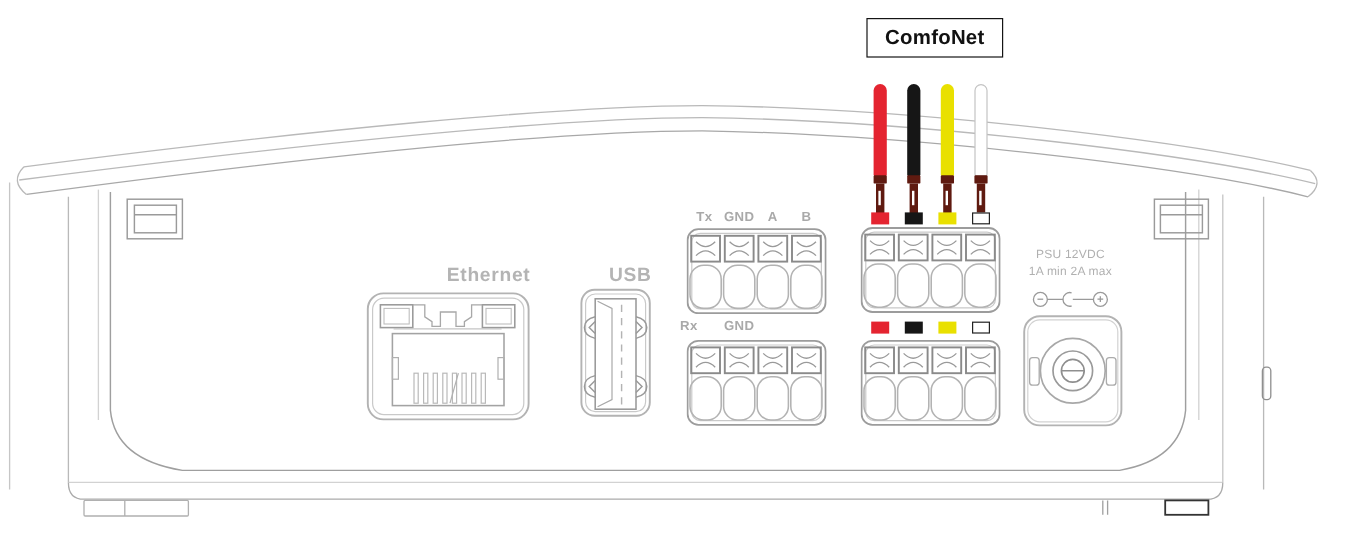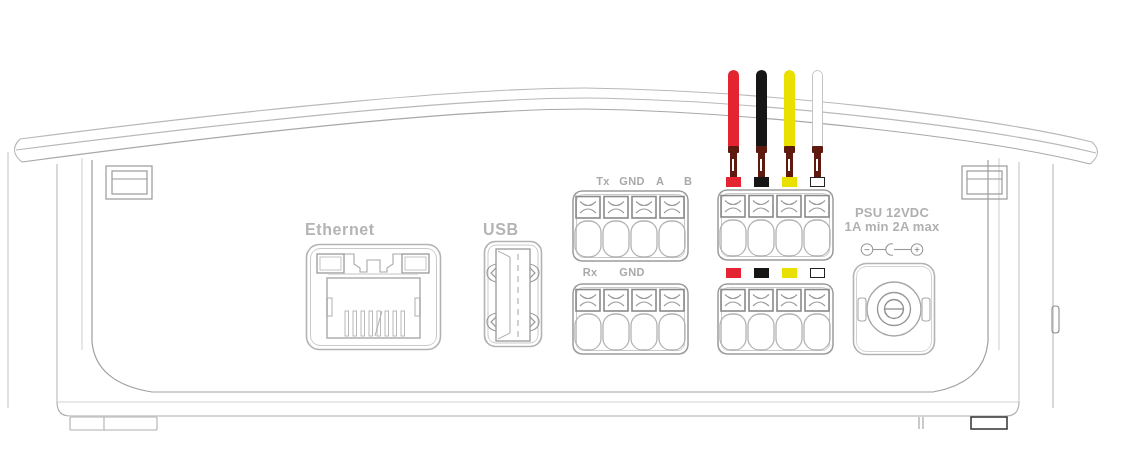--- a/index.html
+++ b/index.html
@@ -19,26 +19,26 @@
   .wiregrp{position:absolute;top:70px;width:28px;height:120px;}
   .wire{position:absolute;left:8.5px;top:0;width:11px;height:77px;border-radius:6px 6px 2px 2px;}
   .wire-white{box-sizing:border-box;border:1px solid #c4c4c4;}
   .collar{position:absolute;left:8.5px;top:76px;width:11px;height:7px;border-radius:1px;}
   .shaft{position:absolute;left:10.5px;top:83px;width:7px;height:30px;border-radius:0 0 3px 3px;}
   .slit{position:absolute;left:13px;top:89px;width:2px;height:12px;background:#fff;}
   .swatch{position:absolute;left:6.5px;top:107px;width:15px;height:10px;}
   .swatch-b{position:absolute;top:268px;width:15px;height:10px;}
   .swatch-white{box-sizing:border-box;border:1.4px solid #222;background:#fff;}
   
-  .glabel{position:absolute;color:#b4b4b4;font-weight:600;letter-spacing:.6px;text-align:left;}
+  .glabel{position:absolute;color:#b4b4b4;font-weight:600;letter-spacing:.6px;text-align:right;}
   .port-label{font-size:16px;}
   .pin-labels{position:absolute;height:14px;font-size:11px;font-weight:700;color:#a9a9a9;}
-  .pin-labels span{position:absolute;transform:translateX(-50%);white-space:nowrap;letter-spacing:.3px;margin-left:16px;}
+  .pin-labels span{position:absolute;transform:translateX(-50%);white-space:nowrap;letter-spacing:.3px;}
   .psu-text{position:absolute;left:842px;top:206px;width:100px;text-align:center;
-    font-size:13px;font-weight:700;color:#b0b0b0;line-height:13.5px;letter-spacing:.2px;}
+    font-size:10px;font-weight:400;color:#b0b0b0;line-height:13.5px;letter-spacing:.2px;}
 </style>
 </head>
 <body>
 
 <div class="stage">
 
   <svg class="chassis" width="1121" height="451" viewBox="0 0 1121 451">
     <g fill="none" stroke="#b9b9b9" stroke-width="1.1">
 
       <path d="M 20 139 C 260 108 470 88 585 88 C 760 90 990 117 1092 142"></path>
@@ -120,20 +120,23 @@
     <span style="left:44px">GND</span>
     <span style="left:72px">A</span>
     <span style="left:100px">B</span>
   </div>
 
   <div class="pin-labels" style="left:572px;top:266px;width:118px">
     <span style="left:2px">Rx</span>
     <span style="left:44px">GND</span>
   </div>
 
+  <div class="comfonet-box">
+    <span>ComfoNet</span>
+  </div>
 
   <div class="wiregrp" style="left:719px">
     <div class="wire" style="background-color: rgb(228, 36, 48);"></div>
     <div class="collar" style="background-color: rgb(95, 26, 16);"></div>
     <div class="shaft" style="background-color: rgb(95, 26, 16);"></div>
     <div class="slit"></div>
     <div class="swatch" style="background-color: rgb(228, 36, 48);"></div>
   </div>
   <div class="wiregrp" style="left:747px">
     <div class="wire" style="background-color: rgb(22, 22, 22);"></div>

